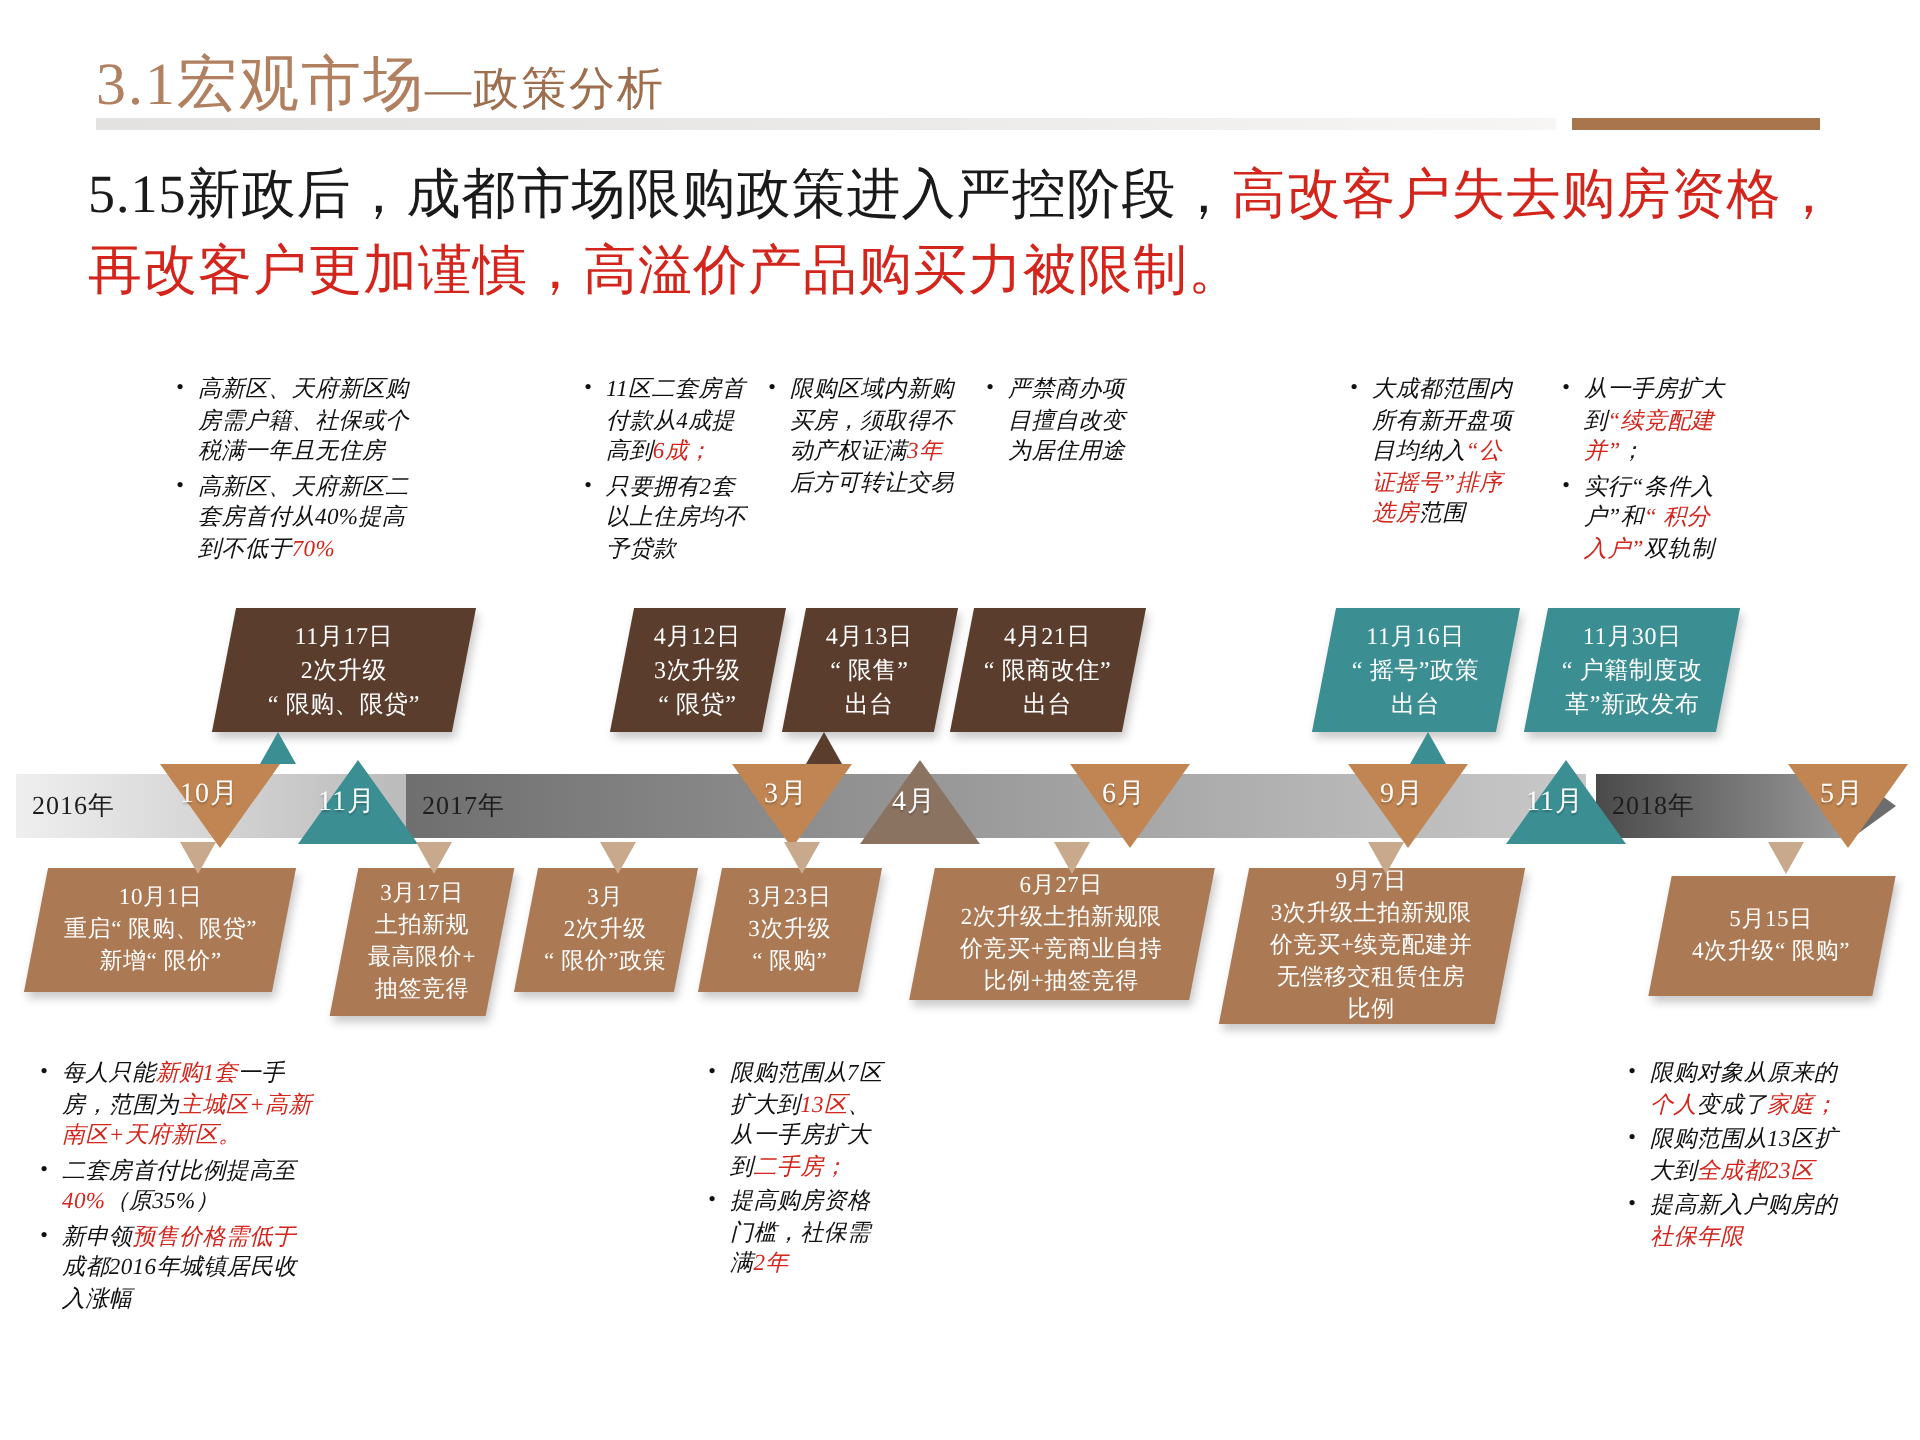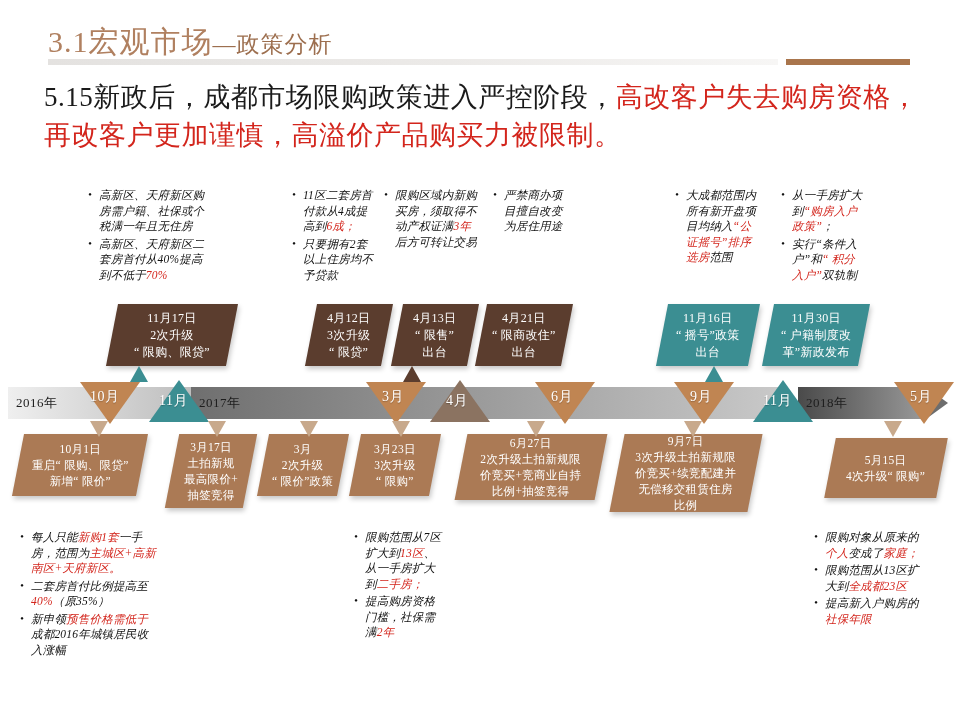--- a/index.html
+++ b/index.html
@@ -207,21 +207,21 @@
   </div>
 
   <div class="note" style="left:673px; top:188px; width:86px;">
     <ul>
       <li><span>大成都范围内所有新开盘项目均纳入</span><span class="hl">“公证摇号”排序选房</span><span>范围</span></li>
     </ul>
   </div>
 
   <div class="note" style="left:779px; top:188px; width:86px;">
     <ul>
-      <li><span>从一手房扩大到</span><span class="hl">“购房入户政策”</span><span>；</span></li>
+      <li><span>从一手房扩大到</span><span class="hl">“续竞配建并”</span><span>；</span></li>
       <li><span>实行“条件入户”和</span><span class="hl">“ 积分入户”</span><span>双轨制</span></li>
     </ul>
   </div>
 
   <div class="card brown" style="left:112px; top:304px; width:120px; height:62px;">
     <span>
       <span>11月17日</span><br>
       <span>2次升级</span><br>
       <span>“ 限购、限贷”</span>
     </span>
@@ -264,21 +264,21 @@
       <span>11月30日</span><br>
       <span>“ 户籍制度改</span><br>
       <span>革”新政发布</span>
     </span>
   </div>
 
   <div id="tl-band">
       <div class="seg" style="left: 0px; width: 200px; background: linear-gradient(to right, rgb(239, 239, 239) 0%, rgb(185, 185, 185) 100%);">
         <span class="yr">2016年</span>
       </div>
-      <div class="seg" style="left: 183px; width: 590px; background: linear-gradient(to right, rgb(111, 111, 111) 0%, rgb(201, 201, 201) 100%);">
+      <div class="seg" style="left: 195px; width: 590px; background: linear-gradient(to right, rgb(111, 111, 111) 0%, rgb(201, 201, 201) 100%);">
         <span class="yr">2017年</span>
       </div>
       <div class="seg" style="left: 790px; width: 128px; background: linear-gradient(to right, rgb(74, 74, 74) 0%, rgb(154, 154, 154) 100%);">
         <span class="yr">2018年</span>
       </div>
     </div>
   <div id="tl-arrow"></div>
 
   <div class="card tan" style="left:18px; top:434px; width:124px; height:62px; font-size:11.5px; line-height:16px;">
     <span>

